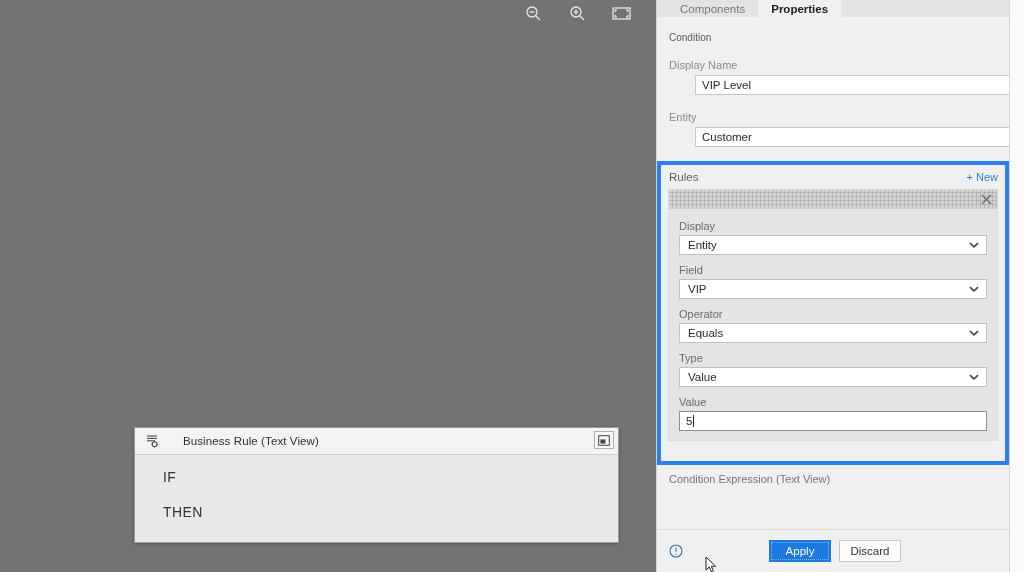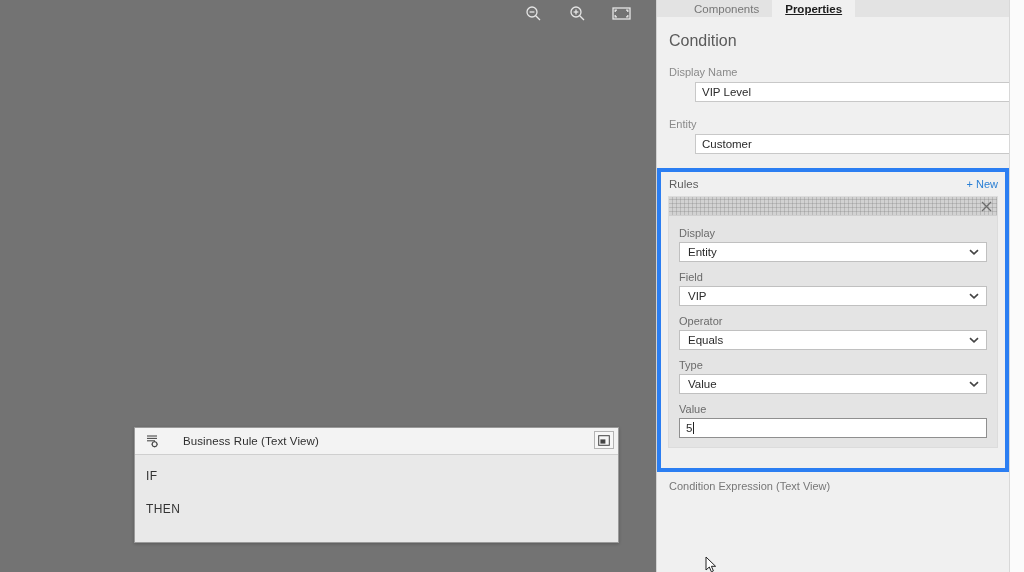--- a/index.html
+++ b/index.html
@@ -74,24 +74,25 @@
     background: #f7f7f7;
     display: flex; align-items: center; justify-content: center;
     color: #444;
   }
   .br-body {
     padding: 14px 0 0 11px;
     background: #e9e9e9;
     height: calc(100% - 27px);
   }
   .br-line {
-    font-size: 12px;
+    font-size: 14px;
     color: #333;
     letter-spacing: .4px;
     margin-bottom: 19px;
+    margin-left: 17px;
   }
 
   
   .props {
     position: absolute;
     right: 0; top: 0;
     width: 368px; height: 572px;
     background: #fbfbfb;
     border-left: 1px solid #d2d2d2;
   }
@@ -104,47 +105,46 @@
     display: flex;
     flex-direction: column;
   }
 
   .tabs {
     height: 17px;
     display: flex;
     align-items: flex-end;
     background: #e3e3e3;
     flex: none;
-    padding-left: 24px;
+    padding-left: 10px;
   }
   .tab {
     height: 17px;
     padding: 0 13px;
     display: flex;
     align-items: center;
     font-size: 11.5px;
     color: #777;
     background: #e3e3e3;
   }
   .tab.active {
     background: #f0f0f0;
     color: #1d1d1d;
     font-weight: bold;
-    text-decoration: underline;
   }
 
   .props-scroll {
     flex: 1;
     position: relative;
     background: #f0f0f0;
     overflow: hidden;
   }
 
   .section-heading {
-    font-size: 16px;
+    font-size: 10px;
     color: #5a5a5a;
     padding: 15px 0 0 12px;
   }
 
   .field-block { padding: 0 12px; }
   .field-label {
     font-size: 11px;
     color: #8a8a8a;
     margin: 16px 0 4px 0;
   }
@@ -458,20 +458,31 @@
             </div>
           </div>
         </div>
 
         <div class="cexpr">
           <div class="cexpr-label">Condition Expression (Text View)</div>
         </div>
 
       </div>
 
+      <div class="props-footer">
+        <span class="info-icon">
+          <svg width="14" height="14" viewBox="0 0 14 14" fill="none" stroke="currentColor" stroke-width="1.1">
+            <circle cx="7" cy="7" r="6"></circle>
+            <line x1="7" y1="3.6" x2="7" y2="8"></line>
+            <circle cx="7" cy="10.1" r="0.7" fill="currentColor" stroke="none"></circle>
+          </svg>
+        </span>
+        <button class="btn btn-apply">Apply</button>
+        <button class="btn btn-discard">Discard</button>
+      </div>
 
     </div>
   </div>
 
   <span class="cursor">
     <svg width="12" height="18" viewBox="0 0 12 18" fill="#ffffff" stroke="#222" stroke-width="1">
       <path d="M1 1 L1 14 L4.3 11 L6.4 15.8 L8.4 14.9 L6.4 10.3 L10.6 10.3 Z"></path>
     </svg>
   </span>
 

